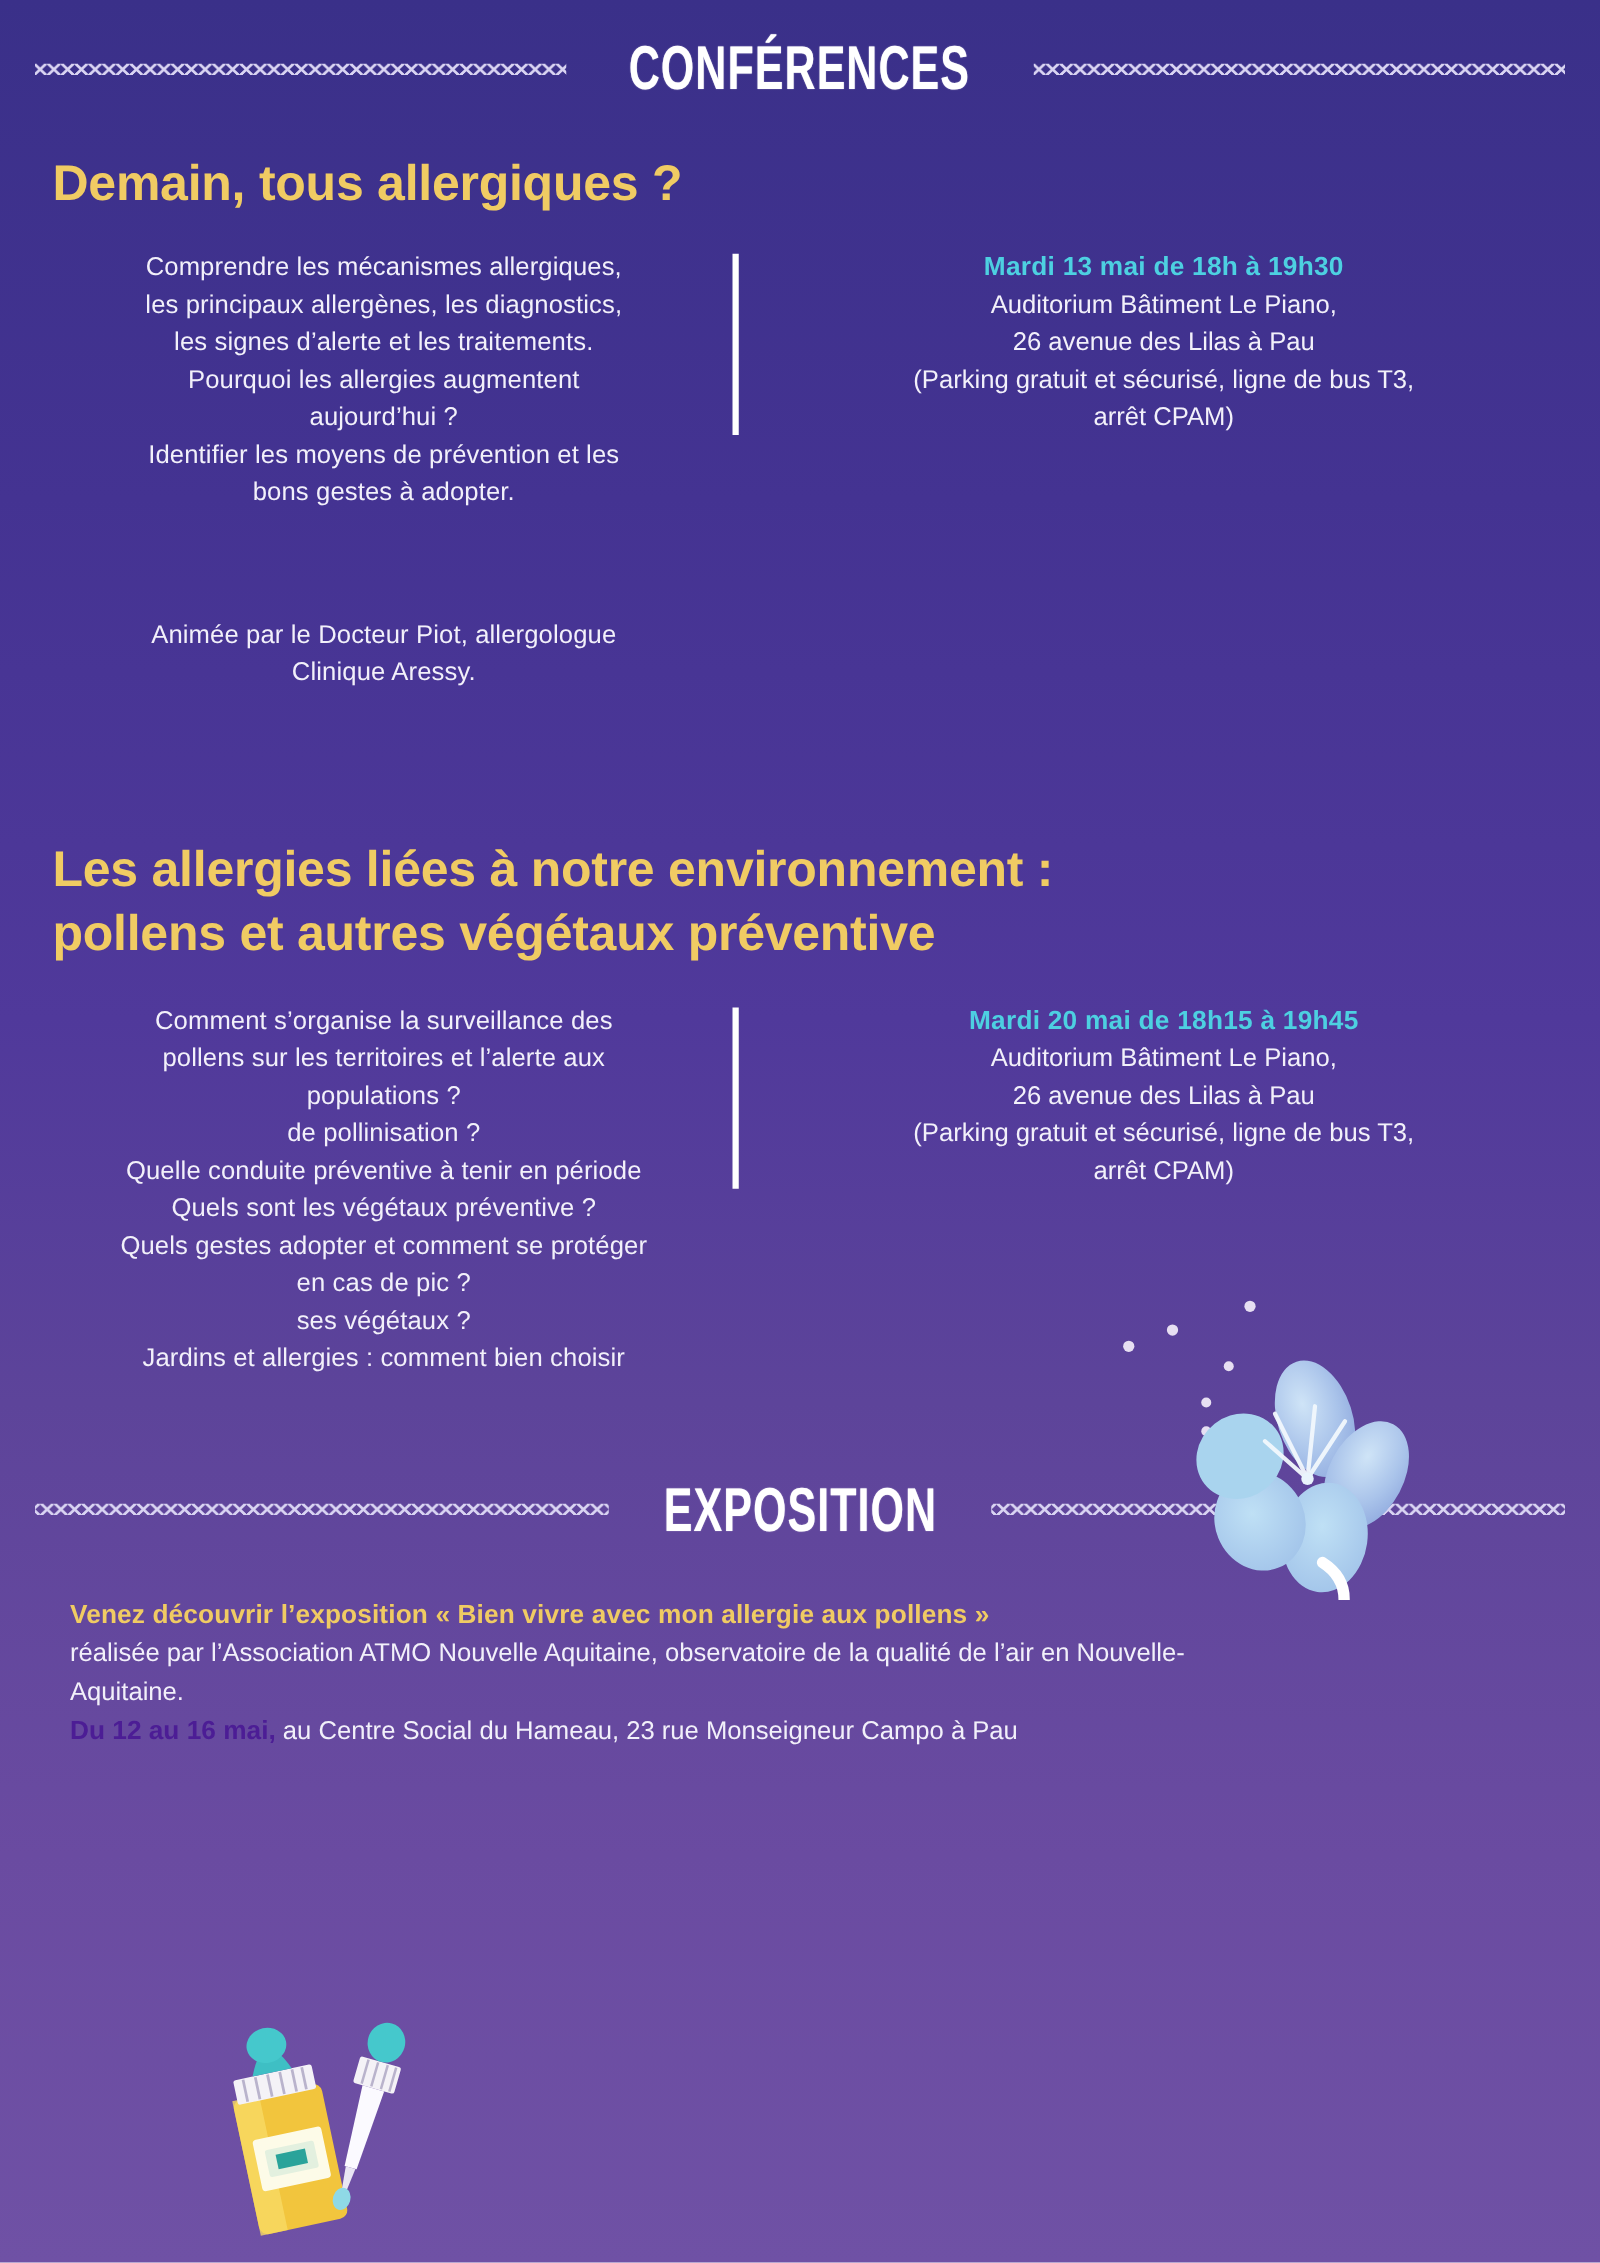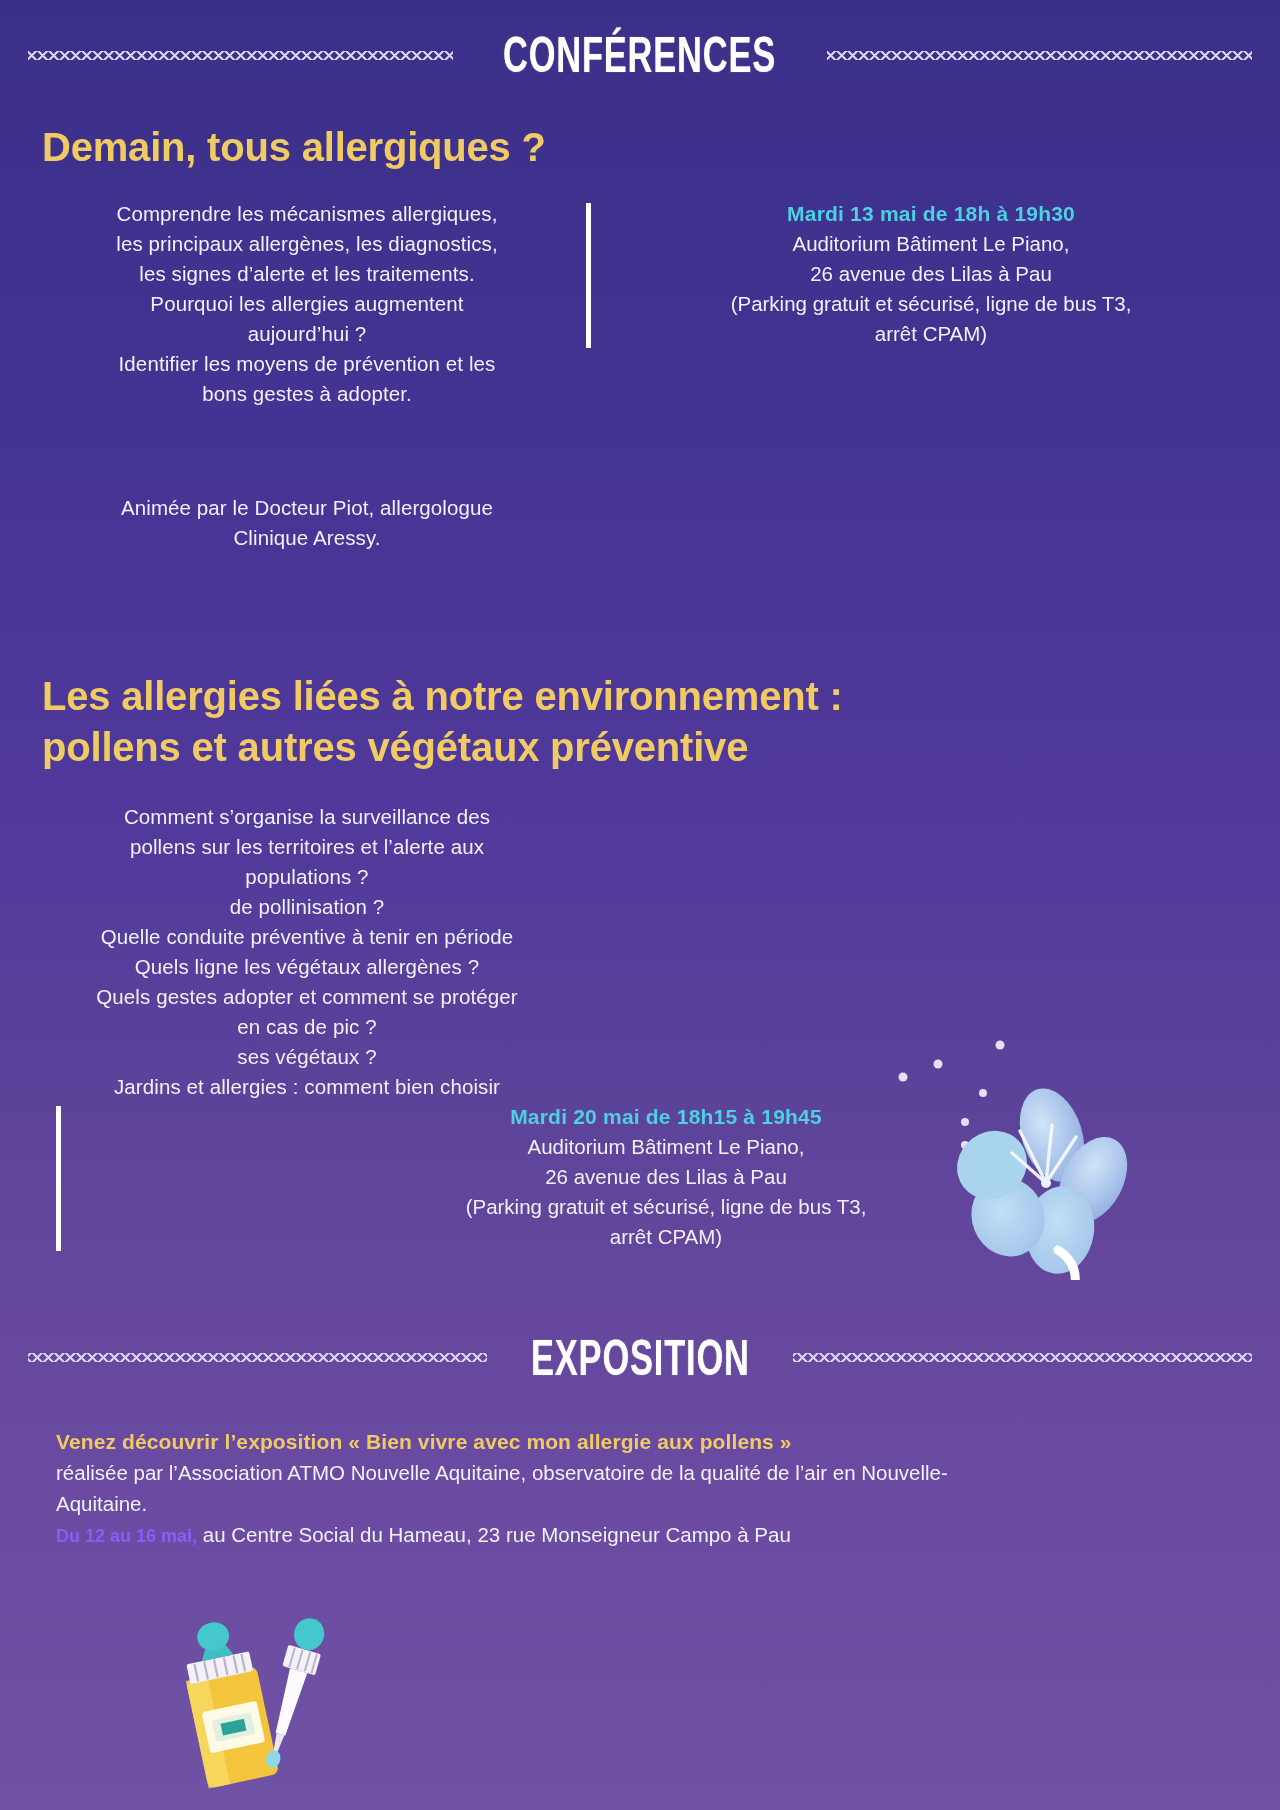--- a/index.html
+++ b/index.html
@@ -105,23 +105,23 @@
     color:#f0cb63;
     line-height:30px;
     letter-spacing:.1px;
   }
   .expo-sub{
     font-size:20.5px;
     line-height:31px;
     color:#f2f0fa;
   }
   .expo-dates{
-    font-size:18px;
-    font-weight:bold;
-    color:#8b5cf6;
+    font-size:21px;
+    font-weight:bold;
+    color:#4c1d95;
   }
 
   
   .flower-art{
     position:absolute;
     left:880px; top:1015px;
     width:260px; height:265px;
     pointer-events:none;
   }
   .bottle-art{
@@ -168,28 +168,28 @@
     </div>
   </div>
 </div>
 
 <div style="margin-top:118px;">
   <div class="conf-title">
     <div>Les allergies liées à notre environnement :</div>
     <div>pollens et autres végétaux préventive</div>
   </div>
 
-  <div class="conf-body" style="margin-top:28px;flex-direction:column;">
+  <div class="conf-body" style="margin-top:28px;">
     <div class="col-left">
       <p class="txt">Comment s’organise la surveillance des</p>
       <p class="txt">pollens sur les territoires et l’alerte aux</p>
       <p class="txt">populations ?</p>
       <p class="txt">de pollinisation ?</p>
       <p class="txt">Quelle conduite préventive à tenir en période</p>
-      <p class="txt">Quels ligne les végétaux allergènes ?</p>
+      <p class="txt">Quels sont les végétaux préventive ?</p>
       <p class="txt">Quels gestes adopter et comment se protéger</p>
       <p class="txt">en cas de pic ?</p>
       <p class="txt">ses végétaux ?</p>
       <p class="txt">Jardins et allergies : comment bien choisir</p>
     </div>
 
     <div class="col-right">
       <div class="accent-bar" style="height:145px;"></div>
       <p class="date">Mardi 20 mai de 18h15 à 19h45</p>
       <p class="venue">Auditorium Bâtiment Le Piano,</p>

